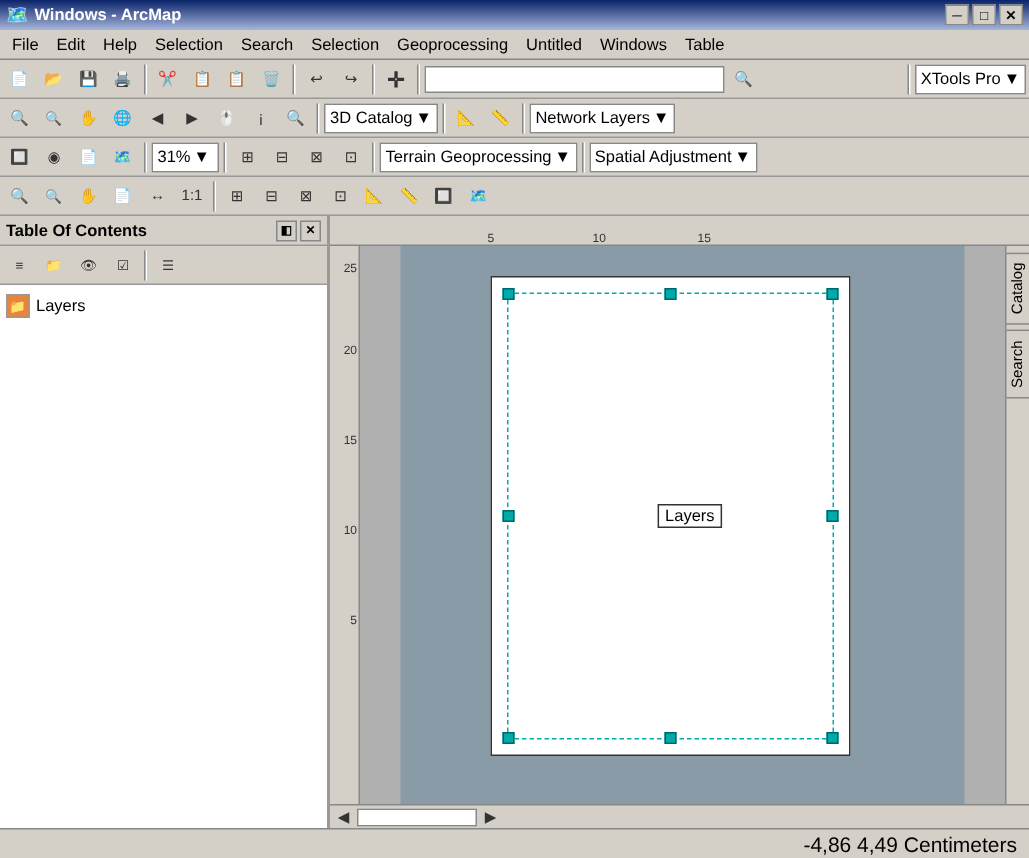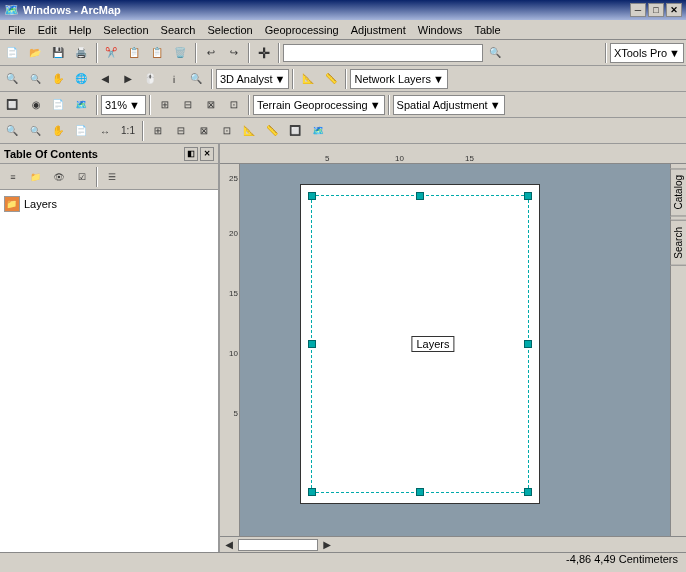--- a/index.html
+++ b/index.html
@@ -185,20 +185,21 @@
       padding-left: 10px;
       font-size: 9px;
       color: #333;
       position: relative;
     }
 
     #map-viewport {
       flex: 1;
       display: flex;
       position: relative;
+      gap: 27px;
     }
 
     #v-ruler {
       width: 20px;
       background: #d4d0c8;
       border-right: 1px solid #888;
       display: flex;
       flex-direction: column;
       justify-content: flex-start;
       padding-top: 10px;
@@ -262,23 +263,24 @@
       padding: 1px 4px;
       font-size: 11px;
     }
 
     
     #status-bar {
       height: 20px;
       background: #d4d0c8;
       border-top: 1px solid #888;
       display: flex;
+      align-items: center;
       justify-content: flex-end;
       padding: 0 8px;
-      font-size: 11px;
+      font-size: 14px;
     }
 
     
     #side-tabs {
       width: 16px;
       background: #d4d0c8;
       border-left: 1px solid #888;
       display: flex;
       flex-direction: column;
       align-items: center;
@@ -346,21 +348,21 @@
 </div>
 
 <div id="menu-bar">
   <span class="menu-item">File</span>
   <span class="menu-item">Edit</span>
   <span class="menu-item">Help</span>
   <span class="menu-item">Selection</span>
   <span class="menu-item">Search</span>
   <span class="menu-item">Selection</span>
   <span class="menu-item">Geoprocessing</span>
-  <span class="menu-item">Adjustment</span>
+  <span class="menu-item">Untitled</span>
   <span class="menu-item">Windows</span>
   <span class="menu-item">Table</span>
 </div>
 
 <div class="toolbar">
   <div class="tb-btn">📄</div>
   <div class="tb-btn">📂</div>
   <div class="tb-btn">💾</div>
   <div class="tb-btn">🖨️</div>
   <div class="toolbar-separator"></div>
@@ -391,21 +393,21 @@
   <div class="tb-btn" style="font-size:9px;">🔍</div>
   <div class="tb-btn">✋</div>
   <div class="tb-btn">🌐</div>
   <div class="tb-btn">◀</div>
   <div class="tb-btn">▶</div>
   <div class="tb-btn">🖱️</div>
   <div class="tb-btn">ℹ</div>
   <div class="tb-btn">🔍</div>
   <div class="toolbar-separator"></div>
   <div class="ext-dropdown">
-    <span>3D Analyst</span>
+    <span>3D Catalog</span>
     <span>▼</span>
   </div>
   <div class="toolbar-separator"></div>
 
   <div class="tb-btn">📐</div>
   <div class="tb-btn">📏</div>
   <div class="toolbar-separator"></div>
   <div class="ext-dropdown">
     <span>Network Layers</span>
     <span>▼</span>

